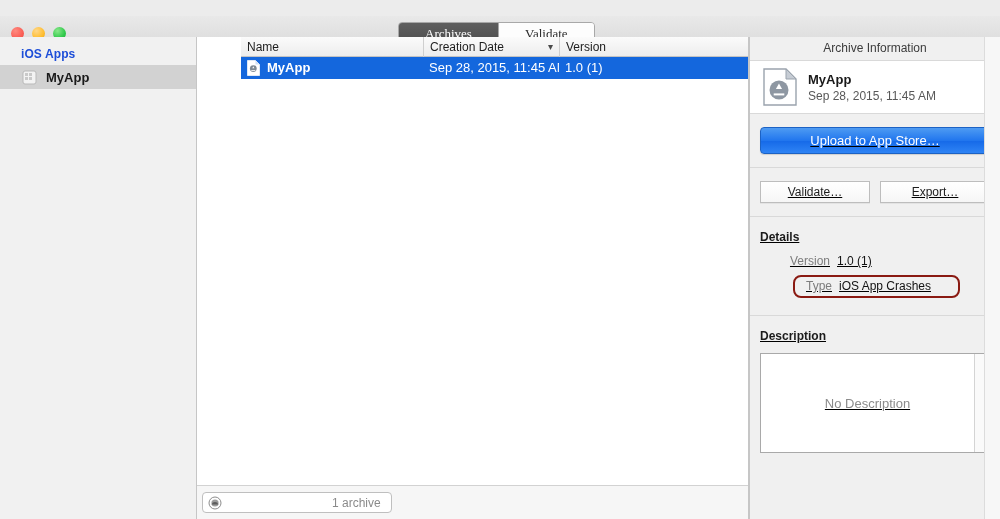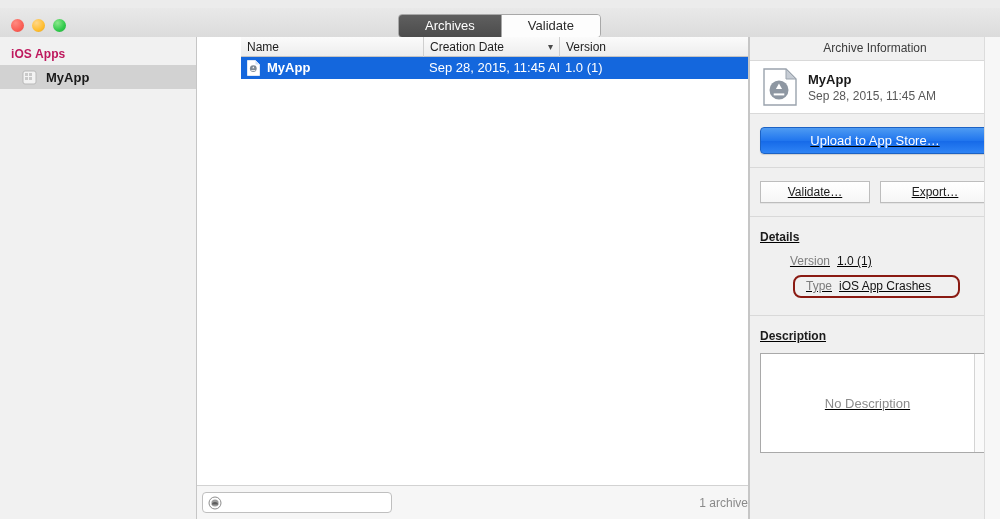--- a/index.html
+++ b/index.html
@@ -7,23 +7,24 @@
     width: 1000px; height: 519px;
     font-family: "Liberation Sans", sans-serif;
     background: #ececec;
     overflow: hidden;
     -webkit-font-smoothing: antialiased;
   }
   .window { position: relative; width: 1000px; height: 519px; background: #ececec; }
 
   
   .titlebar {
-    position: absolute; left: 0; top: 8px; width: 1000px; height: 37px;
+    position: absolute; left: 0; top: 16px; width: 1000px; height: 37px;
     background: linear-gradient(to bottom, #e9e9e9 0%, #d8d8d8 100%);
     border-bottom: 1px solid #b4b4b4;
+    font-family: Liberation Serif, serif;
   }
   .traffic { position: absolute; left: 11px; top: 11px; display: flex; gap: 8px; }
   .light { width: 13px; height: 13px; border-radius: 50%; display: block; }
   .light.red    { background: radial-gradient(circle at 35% 30%, #ff8a80, #fa5e55 60%, #e24b45); }
   .light.yellow { background: radial-gradient(circle at 35% 30%, #ffd789, #ffbd2e 60%, #e0a021); }
   .light.green  { background: radial-gradient(circle at 35% 30%, #8ae88a, #2fc94a 60%, #25a83c); }
 
   
   .segmented {
     position: absolute; left: 398px; top: 6px;
@@ -38,22 +39,22 @@
   }
   .seg:last-child { border-right: none; }
   .seg.active { background: linear-gradient(to bottom, #5f5f5f, #4c4c4c); color: #fff; }
 
   
   .sidebar {
     position: absolute; left: 0; top: 37px; width: 197px; bottom: 0;
     background: #f1f1f1; border-right: 1px solid #c6c6c6;
   }
   .sb-header {
-    font-size: 12px; font-weight: bold; color: #be185d;
-    padding: 10px 0 4px 11px; letter-spacing: .1px;
+    font-size: 12px; font-weight: bold; color: #1d4ed8;
+    padding: 10px 0 4px 21px; letter-spacing: .1px;
   }
   .sb-item {
     height: 24px; display: flex; align-items: center;
     padding-left: 22px; font-size: 13px; color: #1a1a1a;
   }
   .sb-item.selected { background: #d2d2d2; }
   .sb-icon { width: 15px; height: 15px; margin-right: 9px; flex: 0 0 auto; }
   .sb-label { font-weight: bold; font-size: 13px; }
 
   
@@ -91,21 +92,21 @@
     background: #f6f6f6; border-top: 1px solid #d2d2d2;
     display: flex; align-items: center;
   }
   .filter-field {
     margin-left: 5px; width: 190px; height: 21px;
     background: #fff; border: 1px solid #bfbfbf; border-radius: 4px;
     display: flex; align-items: center; padding-left: 5px;
   }
   .filter-icon { width: 14px; height: 14px; }
   .status-count {
-    flex: 1; text-align: right; font-size: 12px; color: #8a8a8a;
+    flex: 1; text-align: left; font-size: 12px; color: #8a8a8a;
     margin-left: -60px;
   }
 
   
   .inspector {
     position: absolute; right: 0; top: 37px; width: 251px; bottom: 0;
     background: #f0f0f0; border-left: 1px solid #c6c6c6;
   }
   .insp-title {
     height: 23px; line-height: 23px; text-align: center;

